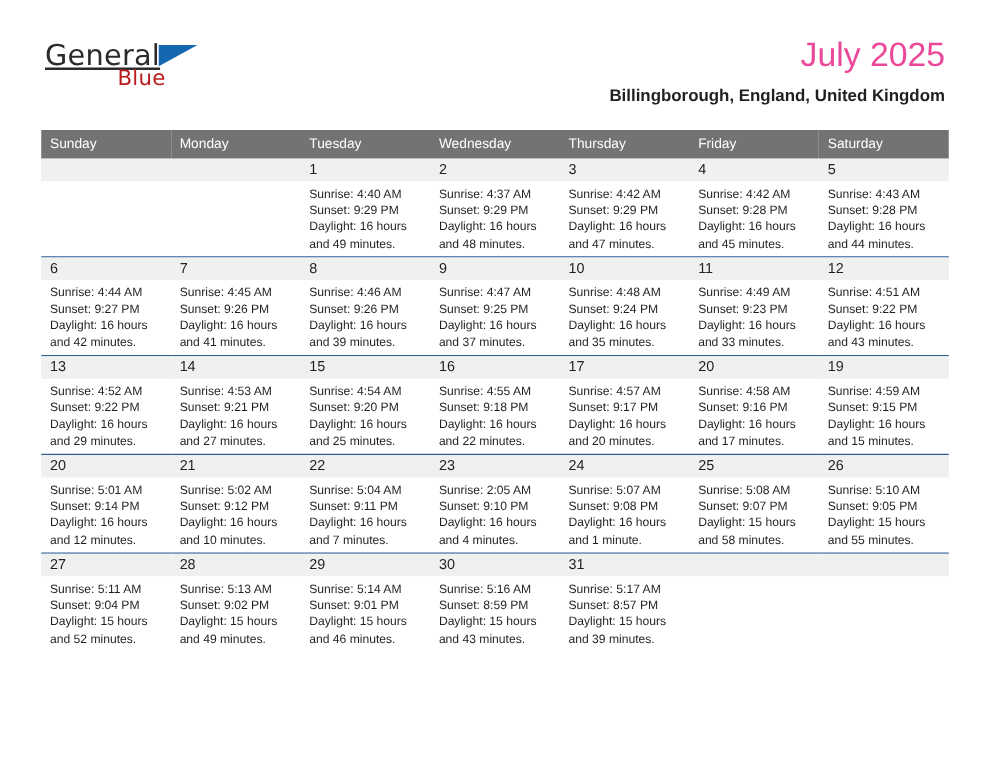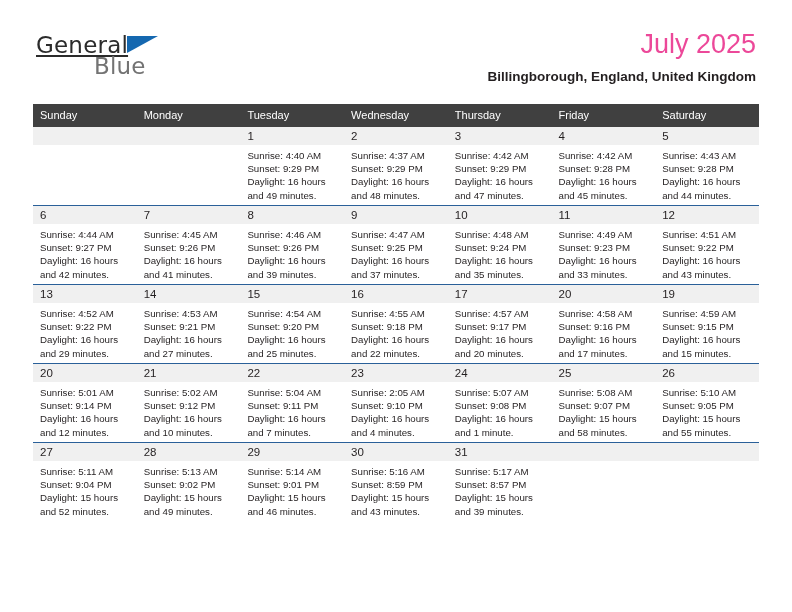--- a/index.html
+++ b/index.html
@@ -55,23 +55,23 @@
     top: 4px;
     width: 0;
     height: 0;
     border-left: 31px solid #1568b0;
     border-bottom: 17px solid transparent;
   }
   .logo-blue {
     position: absolute;
     left: 58px;
     top: 21px;
-    font-size: 23px;
+    font-size: 17px;
     letter-spacing: .2px;
-    color: #737373;
+    color: #b91c1c;
     font-family: "DejaVu Sans", sans-serif;
     font-weight: 400;
   }
 
   .title-block {
     position: absolute;
     right: 0;
     top: 0;
     text-align: right;
   }
@@ -95,21 +95,21 @@
   .calendar {
     position: absolute;
     left: 33px;
     top: 104px;
     width: 726px;
     border-collapse: collapse;
     table-layout: fixed;
   }
 
   .calendar th {
-    background: #404040;
+    background: #737373;
     color: #ffffff;
     font-size: 11px;
     font-weight: 400;
     text-align: left;
     padding: 5px 0 5px 7px;
     height: 13px;
     line-height: 13px;
     border: none;
   }
 

